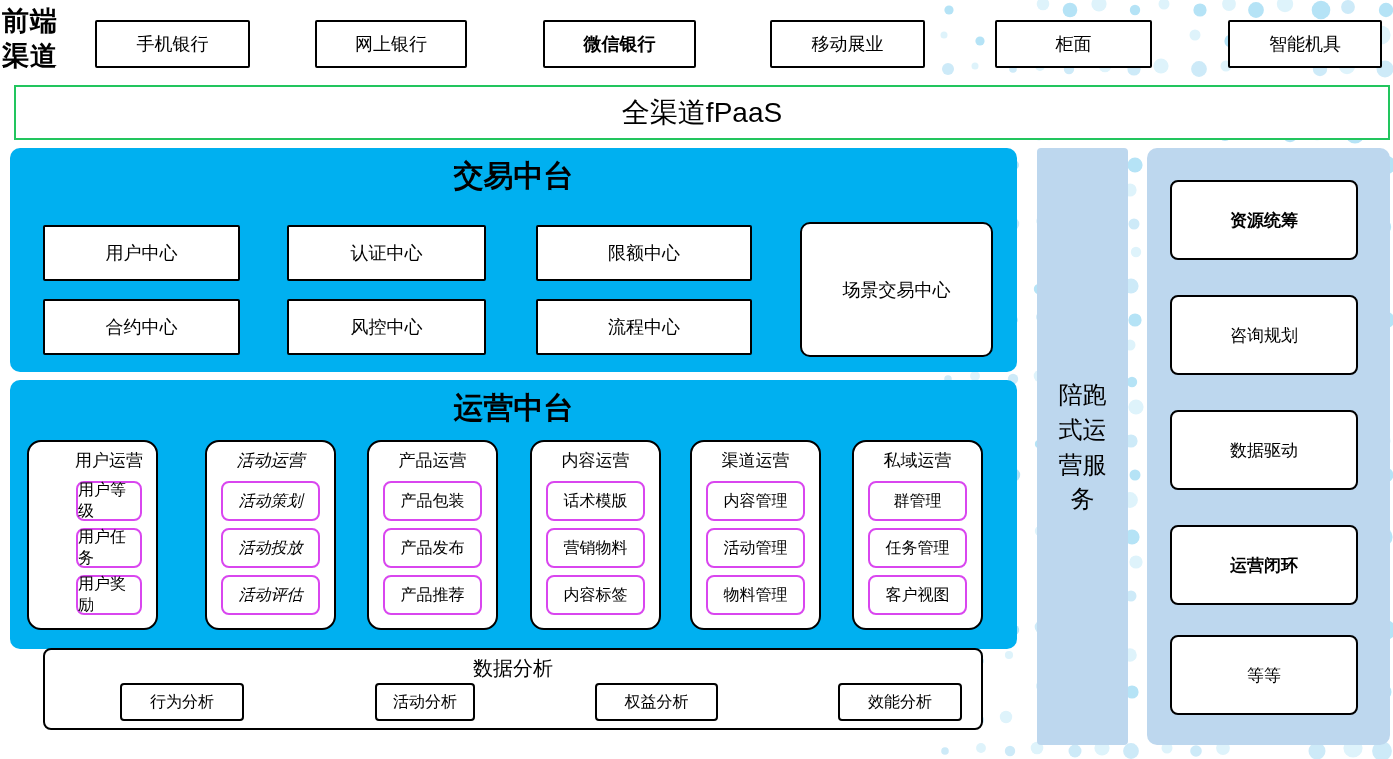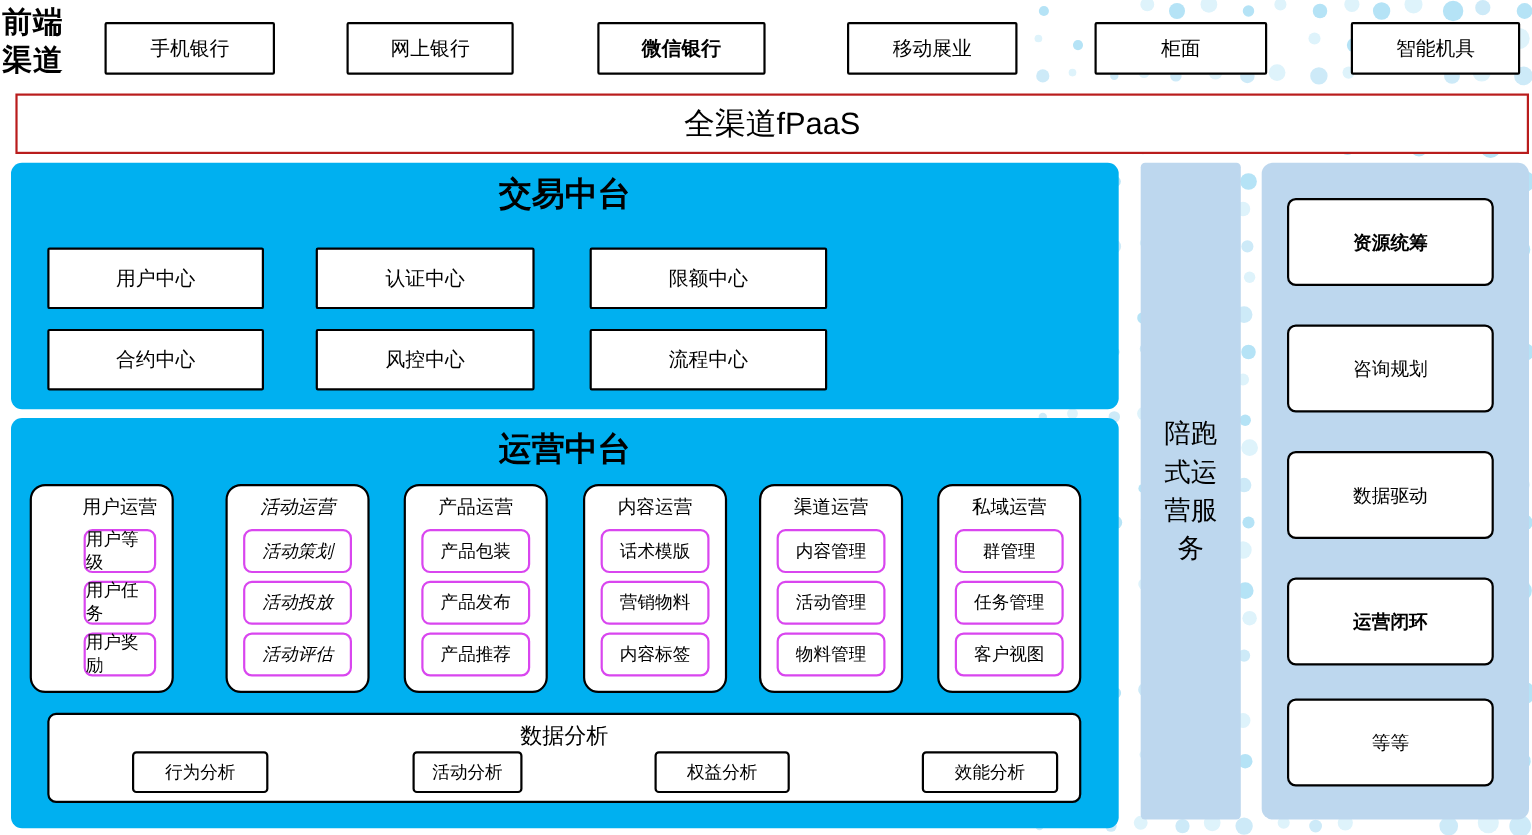--- a/index.html
+++ b/index.html
@@ -20,34 +20,34 @@
 
   .wbox {
     position:absolute; background:#fff; border:2px solid #000;
     display:flex; align-items:center; justify-content:center;
     box-sizing:border-box; z-index:1;
   }
   .channel-box { top:20px; height:48px; font-size:18px; border-radius:2px; }
 
   .fpaas-bar {
     left:14px; top:85px; width:1376px; height:55px;
-    background:#fff; border:2px solid #b91c1c; box-sizing:border-box;
+    background:#fff; border:2px solid #22c55e; box-sizing:border-box;
     display:flex; align-items:center; justify-content:center;
     font-size:28px;
   }
 
   .blue-section {
     position:absolute; left:10px; width:1007px; border-radius:10px; z-index:1;
   }
   .section-title {
     position:absolute; left:0; width:100%; text-align:center;
     font-size:30px; top:8px;
   }
   .trade-section { top:148px; height:224px; }
-  .ops-section   { top:380px; height:373px; }
+  .ops-section   { top:380px; height:269px; }
 
   .trade-box { height:56px; font-size:18px; border-radius:2px; }
   .trade-tall { left:790px; top:74px; width:193px; height:135px; border-radius:10px; font-size:18px; }
 
   .ops-col {
     position:absolute; top:60px; width:131px; height:190px;
     background:#fff; border:2px solid #000; border-radius:14px;
     box-sizing:border-box; padding-top:6px;
   }
   .ops-col-title { text-align:center; font-size:17px; height:26px; line-height:26px; }
@@ -422,20 +422,21 @@
   <div class="layer fpaas-bar">全渠道fPaaS</div>
 
   <div class="blue-section trade-section" style="background:#00b0f0;">
     <div class="section-title serif-title">交易中台</div>
     <div class="wbox trade-box" style="left:33px;top:77px;width:197px;">用户中心</div>
     <div class="wbox trade-box" style="left:277px;top:77px;width:199px;">认证中心</div>
     <div class="wbox trade-box" style="left:526px;top:77px;width:216px;">限额中心</div>
     <div class="wbox trade-box" style="left:33px;top:151px;width:197px;">合约中心</div>
     <div class="wbox trade-box" style="left:277px;top:151px;width:199px;">风控中心</div>
     <div class="wbox trade-box" style="left:526px;top:151px;width:216px;">流程中心</div>
+    <div class="wbox trade-tall">场景交易中心</div>
   </div>
 
   <div class="blue-section ops-section" style="background:#00b0f0;">
     <div class="section-title serif-title">运营中台</div>
 
     <div class="ops-col" style="left:17px;padding-left:33px;">
       <div class="ops-col-title">用户运营</div>
       <div class="ops-item">用户等级</div>
       <div class="ops-item">用户任务</div>
       <div class="ops-item">用户奖励</div>

